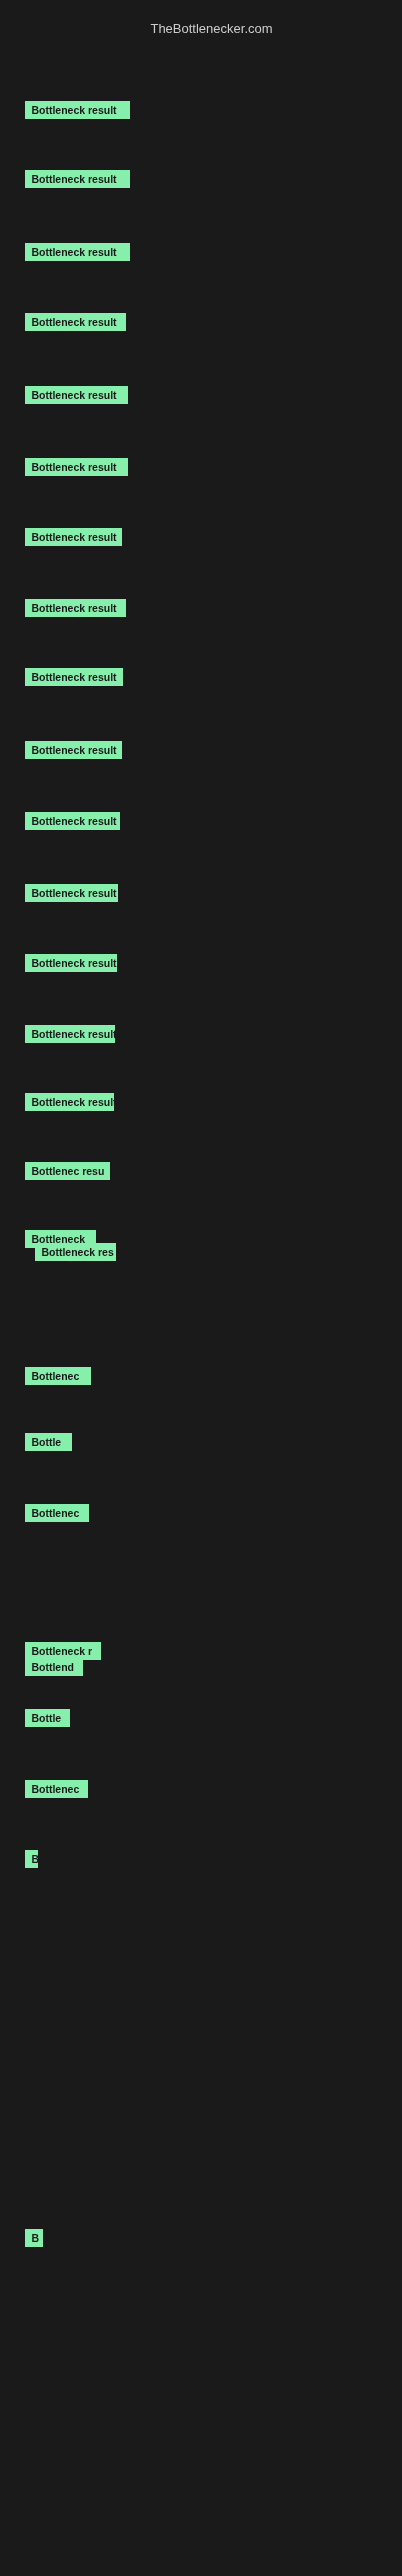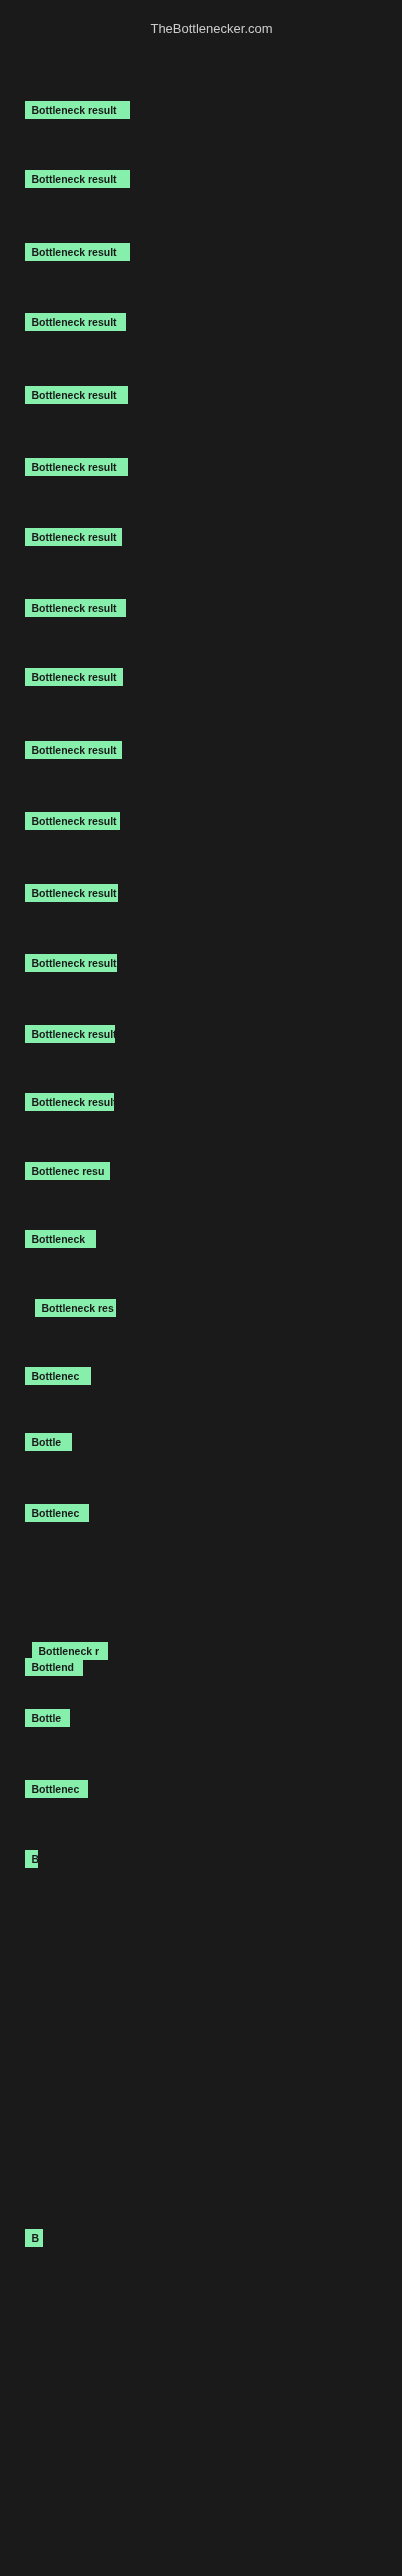--- a/index.html
+++ b/index.html
@@ -52,24 +52,24 @@
     <div class="bottleneck-item" style="top: 544px; left: 0px;"><span class="bottleneck-badge" style="max-width: 101px; width: 101px;">Bottleneck result</span></div>
     <div class="bottleneck-item" style="top: 613px; left: 0px;"><span class="bottleneck-badge" style="max-width: 98px; width: 98px;">Bottleneck result</span></div>
     <div class="bottleneck-item" style="top: 686px; left: 0px;"><span class="bottleneck-badge" style="max-width: 97px; width: 97px;">Bottleneck result</span></div>
     <div class="bottleneck-item" style="top: 757px; left: 0px;"><span class="bottleneck-badge" style="max-width: 95px; width: 95px;">Bottleneck result</span></div>
     <div class="bottleneck-item" style="top: 829px; left: 0px;"><span class="bottleneck-badge" style="max-width: 93px; width: 93px;">Bottleneck result</span></div>
     <div class="bottleneck-item" style="top: 899px; left: 0px;"><span class="bottleneck-badge" style="max-width: 92px; width: 92px;">Bottleneck result</span></div>
     <div class="bottleneck-item" style="top: 970px; left: 0px;"><span class="bottleneck-badge" style="max-width: 90px; width: 90px;">Bottleneck result</span></div>
     <div class="bottleneck-item" style="top: 1038px; left: 0px;"><span class="bottleneck-badge" style="max-width: 89px; width: 89px;">Bottleneck result</span></div>
     <div class="bottleneck-item" style="top: 1107px; left: 0px;"><span class="bottleneck-badge" style="max-width: 85px; width: 85px;">Bottlenec resu</span></div>
     <div class="bottleneck-item" style="top: 1175px; left: 0px;"><span class="bottleneck-badge" style="max-width: 71px; width: 71px;">Bottleneck</span></div>
-    <div class="bottleneck-item" style="top: 1244px; left: 0px; padding-left: 10px;"><span class="bottleneck-badge" style="max-width: 81px; width: 81px;">Bottleneck res</span></div>
+    <div class="bottleneck-item" style="top: 1188px; left: 0px; padding-left: 10px;"><span class="bottleneck-badge" style="max-width: 81px; width: 81px;">Bottleneck res</span></div>
     <div class="bottleneck-item" style="top: 1312px; left: 0px;"><span class="bottleneck-badge" style="max-width: 66px; width: 66px;">Bottlenec</span></div>
     <div class="bottleneck-item" style="top: 1378px; left: 0px;"><span class="bottleneck-badge" style="max-width: 47px; width: 47px;">Bottle</span></div>
     <div class="bottleneck-item" style="top: 1449px; left: 0px;"><span class="bottleneck-badge" style="max-width: 64px; width: 64px;">Bottlenec</span></div>
     <div class="bottleneck-item" style="top: 1603px; left: 0px;"><span class="bottleneck-badge" style="max-width: 58px; width: 58px;">Bottlend</span></div>
-    <div class="bottleneck-item" style="top: 1587px; left: 7px;"><span class="bottleneck-badge" style="max-width: 76px; width: 76px;">Bottleneck r</span></div>
+    <div class="bottleneck-item" style="top: 1587px; left: 0px;"><span class="bottleneck-badge" style="max-width: 76px; width: 76px;">Bottleneck r</span></div>
     <div class="bottleneck-item" style="top: 1654px; left: 0px;"><span class="bottleneck-badge" style="max-width: 45px; width: 45px;">Bottle</span></div>
     <div class="bottleneck-item" style="top: 1725px; left: 0px;"><span class="bottleneck-badge" style="max-width: 63px; width: 63px;">Bottlenec</span></div>
     <div class="bottleneck-item" style="top: 1795px; left: 0px;"><span class="bottleneck-badge" style="max-width: 11.3px; width: 11.3px;">B</span></div>
     <div class="bottleneck-item" style="top: 2174px; left: 0px;"><span class="bottleneck-badge" style="max-width: 17.7px; width: 17.7px;">B</span></div>
   </div>
 
 
 </body></html>

